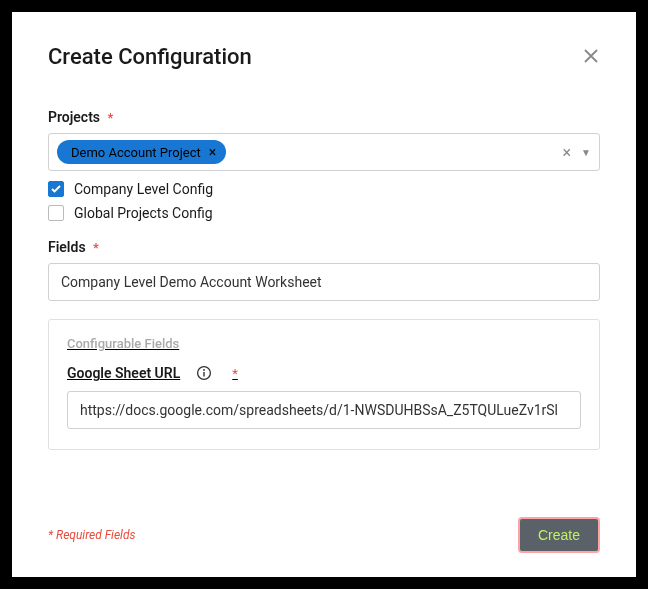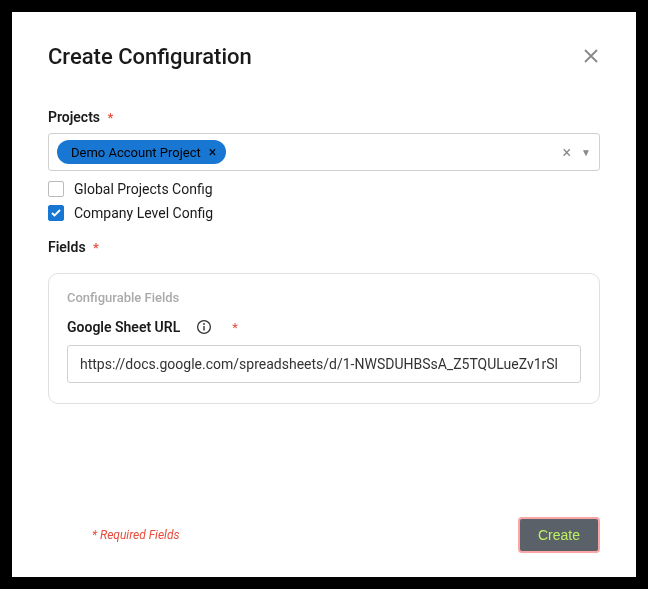--- a/index.html
+++ b/index.html
@@ -133,23 +133,24 @@
       padding: 10px 12px;
       font-size: 14px;
       color: #333;
       font-family: inherit;
     }
     .section-group {
       margin-bottom: 18px;
     }
     .fieldset {
       border: 1px solid #e0e0e0;
-      border-radius: 10px;
+      border-radius: 3px;
       padding: 16px 18px 20px 18px;
       margin-top: 18px;
+      text-decoration: underline;
     }
     .fieldset-title {
       font-size: 13px;
       color: #aaa;
       font-weight: 500;
       margin-bottom: 14px;
     }
     .url-label-row {
       display: flex;
       align-items: center;
@@ -166,21 +167,20 @@
       height: 16px;
       display: inline-flex;
       align-items: center;
       justify-content: center;
     }
     .modal-footer {
       display: flex;
       justify-content: space-between;
       align-items: center;
       margin-top: 24px;
-      margin-left: 44px;
     }
     .required-note {
       font-size: 12px;
       color: #e74c3c;
       font-style: italic;
     }
     .create-btn {
       background: #5a6169;
       color: #bef264;
       border: 2px solid #fca5a5;
@@ -216,41 +216,42 @@
           <span>Demo Account Project</span>
           <span class="chip-x">×</span>
         </span>
         <div class="select-controls">
           <span class="select-clear">×</span>
           <span class="select-caret">▼</span>
         </div>
       </div>
 
       <div class="checkbox-row">
-        <span class="checkbox">
-          
-        </span>
-        <span class="checkbox-label">Global Projects Config</span>
-      </div>
-
-      <div class="checkbox-row">
         <span class="checkbox checked">
           <svg width="10" height="8" viewBox="0 0 10 8">
               <path d="M1 4 L3.5 6.5 L9 1" stroke="#fff" stroke-width="1.8" fill="none"></path>
             </svg>
         </span>
         <span class="checkbox-label">Company Level Config</span>
+      </div>
+
+      <div class="checkbox-row">
+        <span class="checkbox">
+          
+        </span>
+        <span class="checkbox-label">Global Projects Config</span>
       </div>
     </div>
 
     <div class="section-group">
       <label class="field-label">
         <span>Fields</span>
         <span class="required-star">*</span>
       </label>
+      <input type="text" class="text-input" value="Company Level Demo Account Worksheet" style="">
     </div>
 
     <div class="fieldset">
       <div class="fieldset-title">Configurable Fields</div>
       <div class="url-label-row">
         <span class="url-label">Google Sheet URL</span>
         <span class="info-icon">
           <svg width="16" height="16" viewBox="0 0 16 16">
             <circle cx="8" cy="8" r="6.4" stroke="#333" stroke-width="1.3" fill="none"></circle>
             <circle cx="8" cy="5" r="0.9" fill="#333"></circle>

